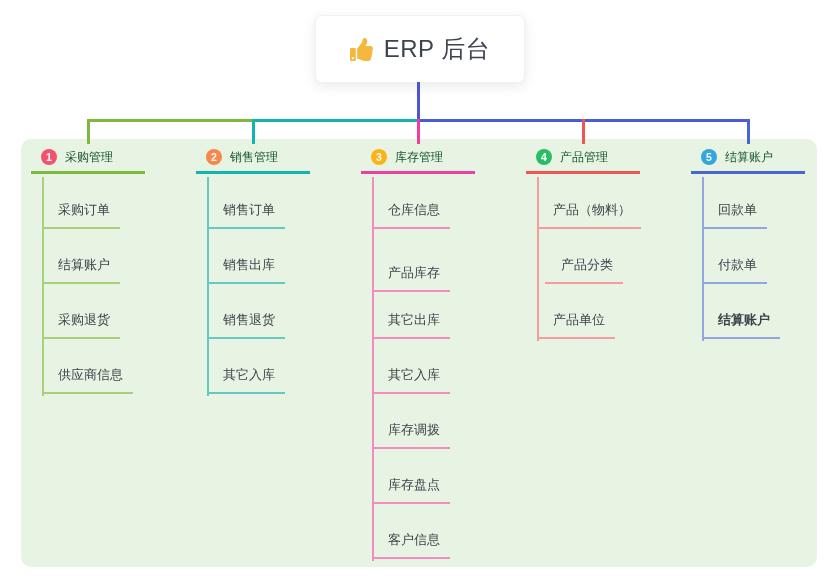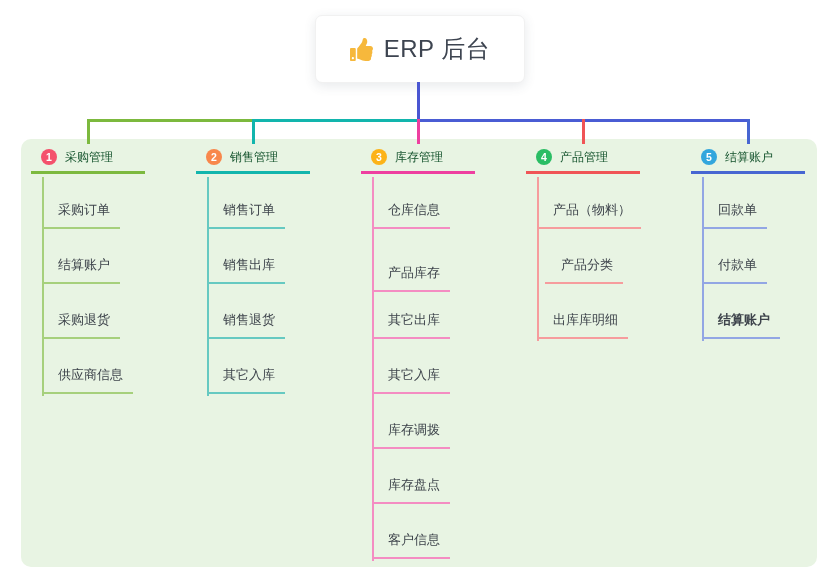--- a/index.html
+++ b/index.html
@@ -139,21 +139,21 @@
       <span class="branch-label">产品管理</span>
     </div>
     <div class="child-vline" style="height: 164px;"></div>
   <div class="item" style="top: 34px;">
     <span class="item-label">产品（物料）</span>
   </div>
         <div class="item" style="top: 89px; margin-left: 8px;">
     <span class="item-label">产品分类</span>
   </div>
         <div class="item" style="top: 144px;">
-    <span class="item-label">出库库明细</span>
+    <span class="item-label">产品单位</span>
   </div>
       </div>
       <div class="branch" style="left: 691px; top: 143px; --line: #4766d2; --child: #92a6e4; --badge: #33a6dd;">
     <div class="branch-header">
       <span class="badge">5</span>
       <span class="branch-label">结算账户</span>
     </div>
     <div class="child-vline" style="height: 164px;"></div>
   <div class="item" style="top: 34px;">
     <span class="item-label">回款单</span>

